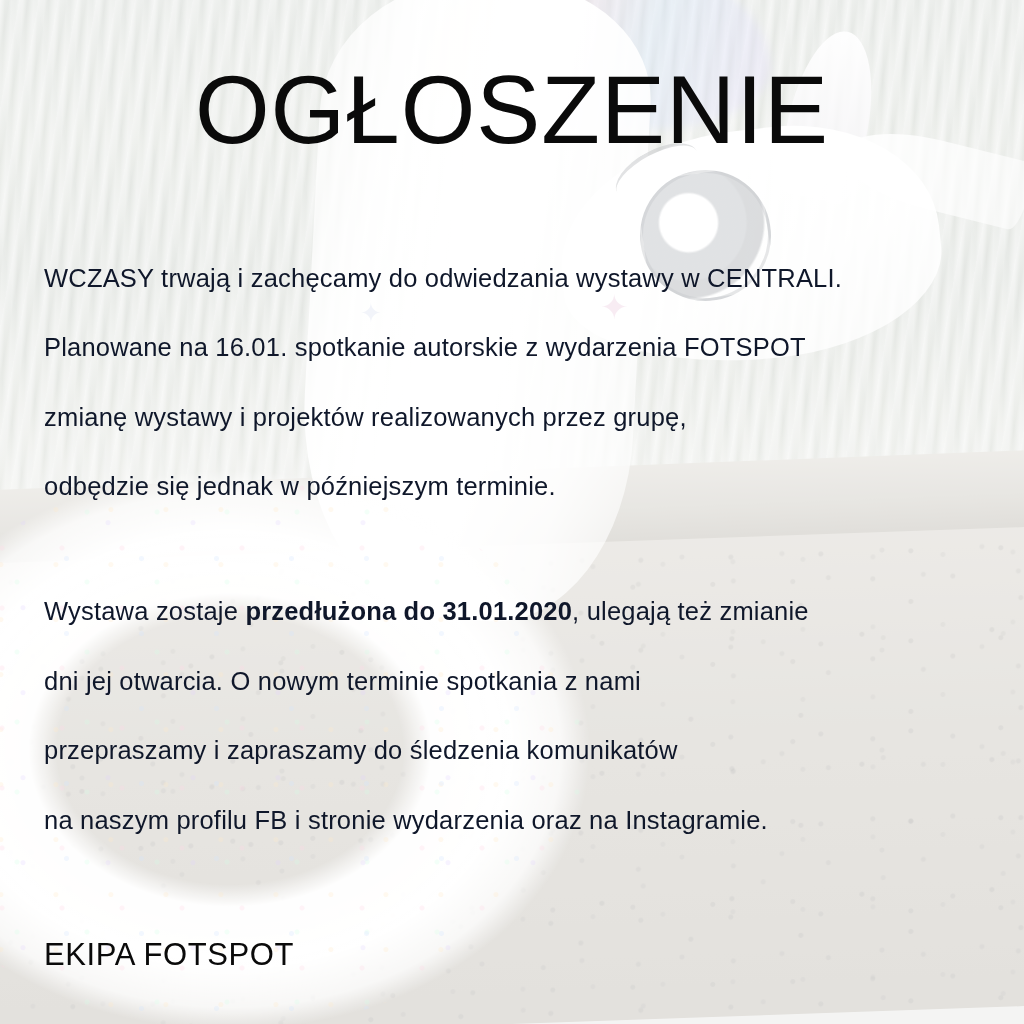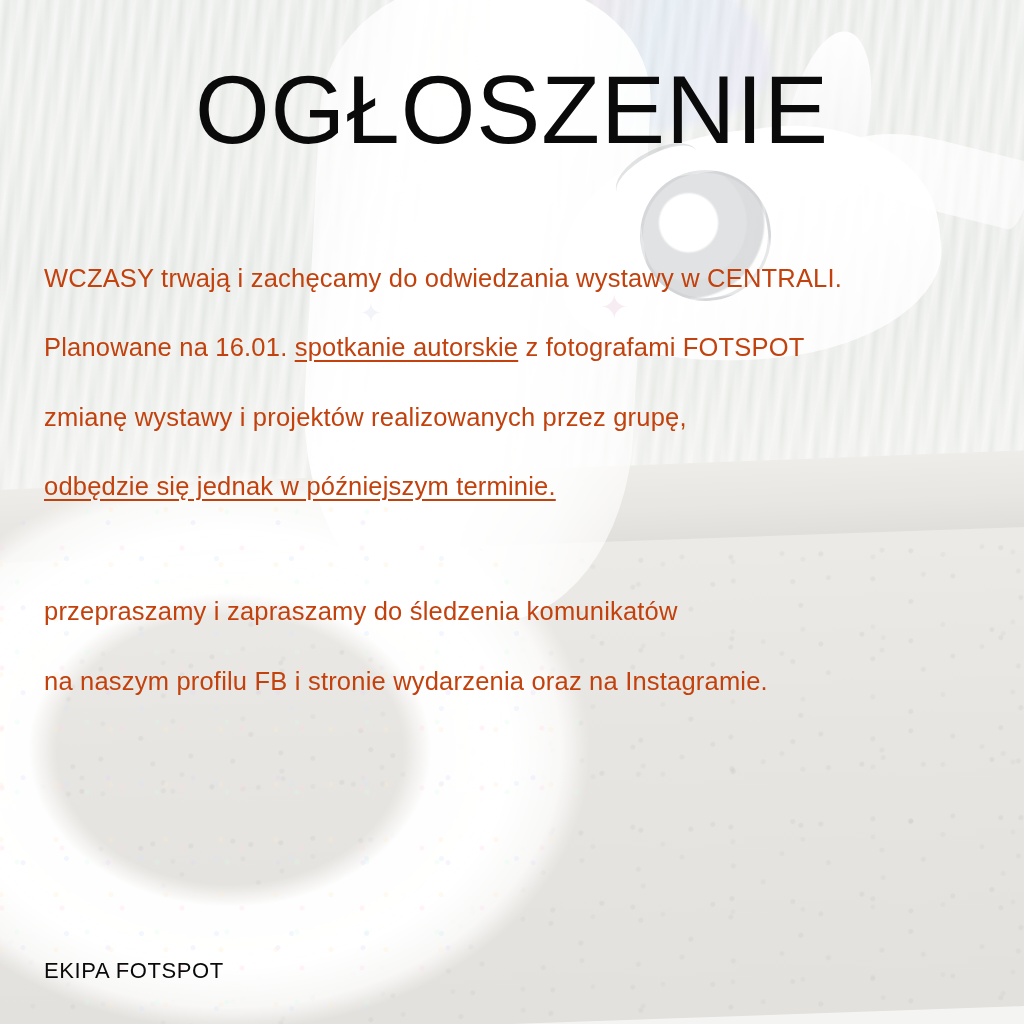--- a/index.html
+++ b/index.html
@@ -202,42 +202,41 @@
     font-weight: 400;
     letter-spacing: 1px;
     line-height: 1;
     color: #0a0a0a;
   }
 
   .body-block {
     margin-top: 86px;
     font-size: 25.5px;
     line-height: 2.72;
-    color: #c2410c;
+    color: #0f172a;
     letter-spacing: .2px;
   }
   .body-block.second {
     margin-top: 56px;
   }
   .line {
     white-space: nowrap;
   }
   .u {
-    text-decoration: underline;
     text-underline-offset: 4px;
   }
   .b {
     font-weight: 700;
   }
 
   .signature {
     position: absolute;
     left: 44px;
-    bottom: 40px;
-    font-size: 22px;
+    bottom: 51px;
+    font-size: 31px;
     letter-spacing: .6px;
     color: #0a0a0a;
   }
 </style>
 </head>
 <body>
 
 <div class="poster">
 
   <div class="bg">
@@ -257,26 +256,28 @@
     <div class="bg-ring-sparkle"></div>
     <div class="bg-wash"></div>
   </div>
 
   <div class="content">
 
     <h1 class="title">OGŁOSZENIE</h1>
 
     <div class="body-block first">
         <div class="line"><span>WCZASY trwają i zachęcamy do odwiedzania wystawy w CENTRALI.</span></div>
-        <div class="line"><span>Planowane na 16.01. </span><span class="u">spotkanie autorskie</span><span> z fotografami FOTSPOT</span></div>
+        <div class="line"><span>Planowane na 16.01. </span><span class="u">spotkanie autorskie</span><span> z wydarzenia FOTSPOT</span></div>
         <div class="line"><span>zmianę wystawy i projektów realizowanych przez grupę,</span></div>
         <div class="line"><span class="u">odbędzie się jednak w późniejszym terminie.</span></div>
       </div>
 
     <div class="body-block second">
+        <div class="line"><span>Wystawa zostaje </span><span class="b">przedłużona do 31.01.2020</span><span>, ulegają też zmianie</span></div>
+        <div class="line"><span>dni jej otwarcia. O nowym terminie spotkania z nami</span></div>
         <div class="line"><span>przepraszamy i zapraszamy do śledzenia komunikatów</span></div>
         <div class="line"><span>na naszym profilu FB i stronie wydarzenia oraz na Instagramie.</span></div>
       </div>
 
     <div class="signature">EKIPA FOTSPOT</div>
 
   </div>
 </div>
 
 </body></html>

